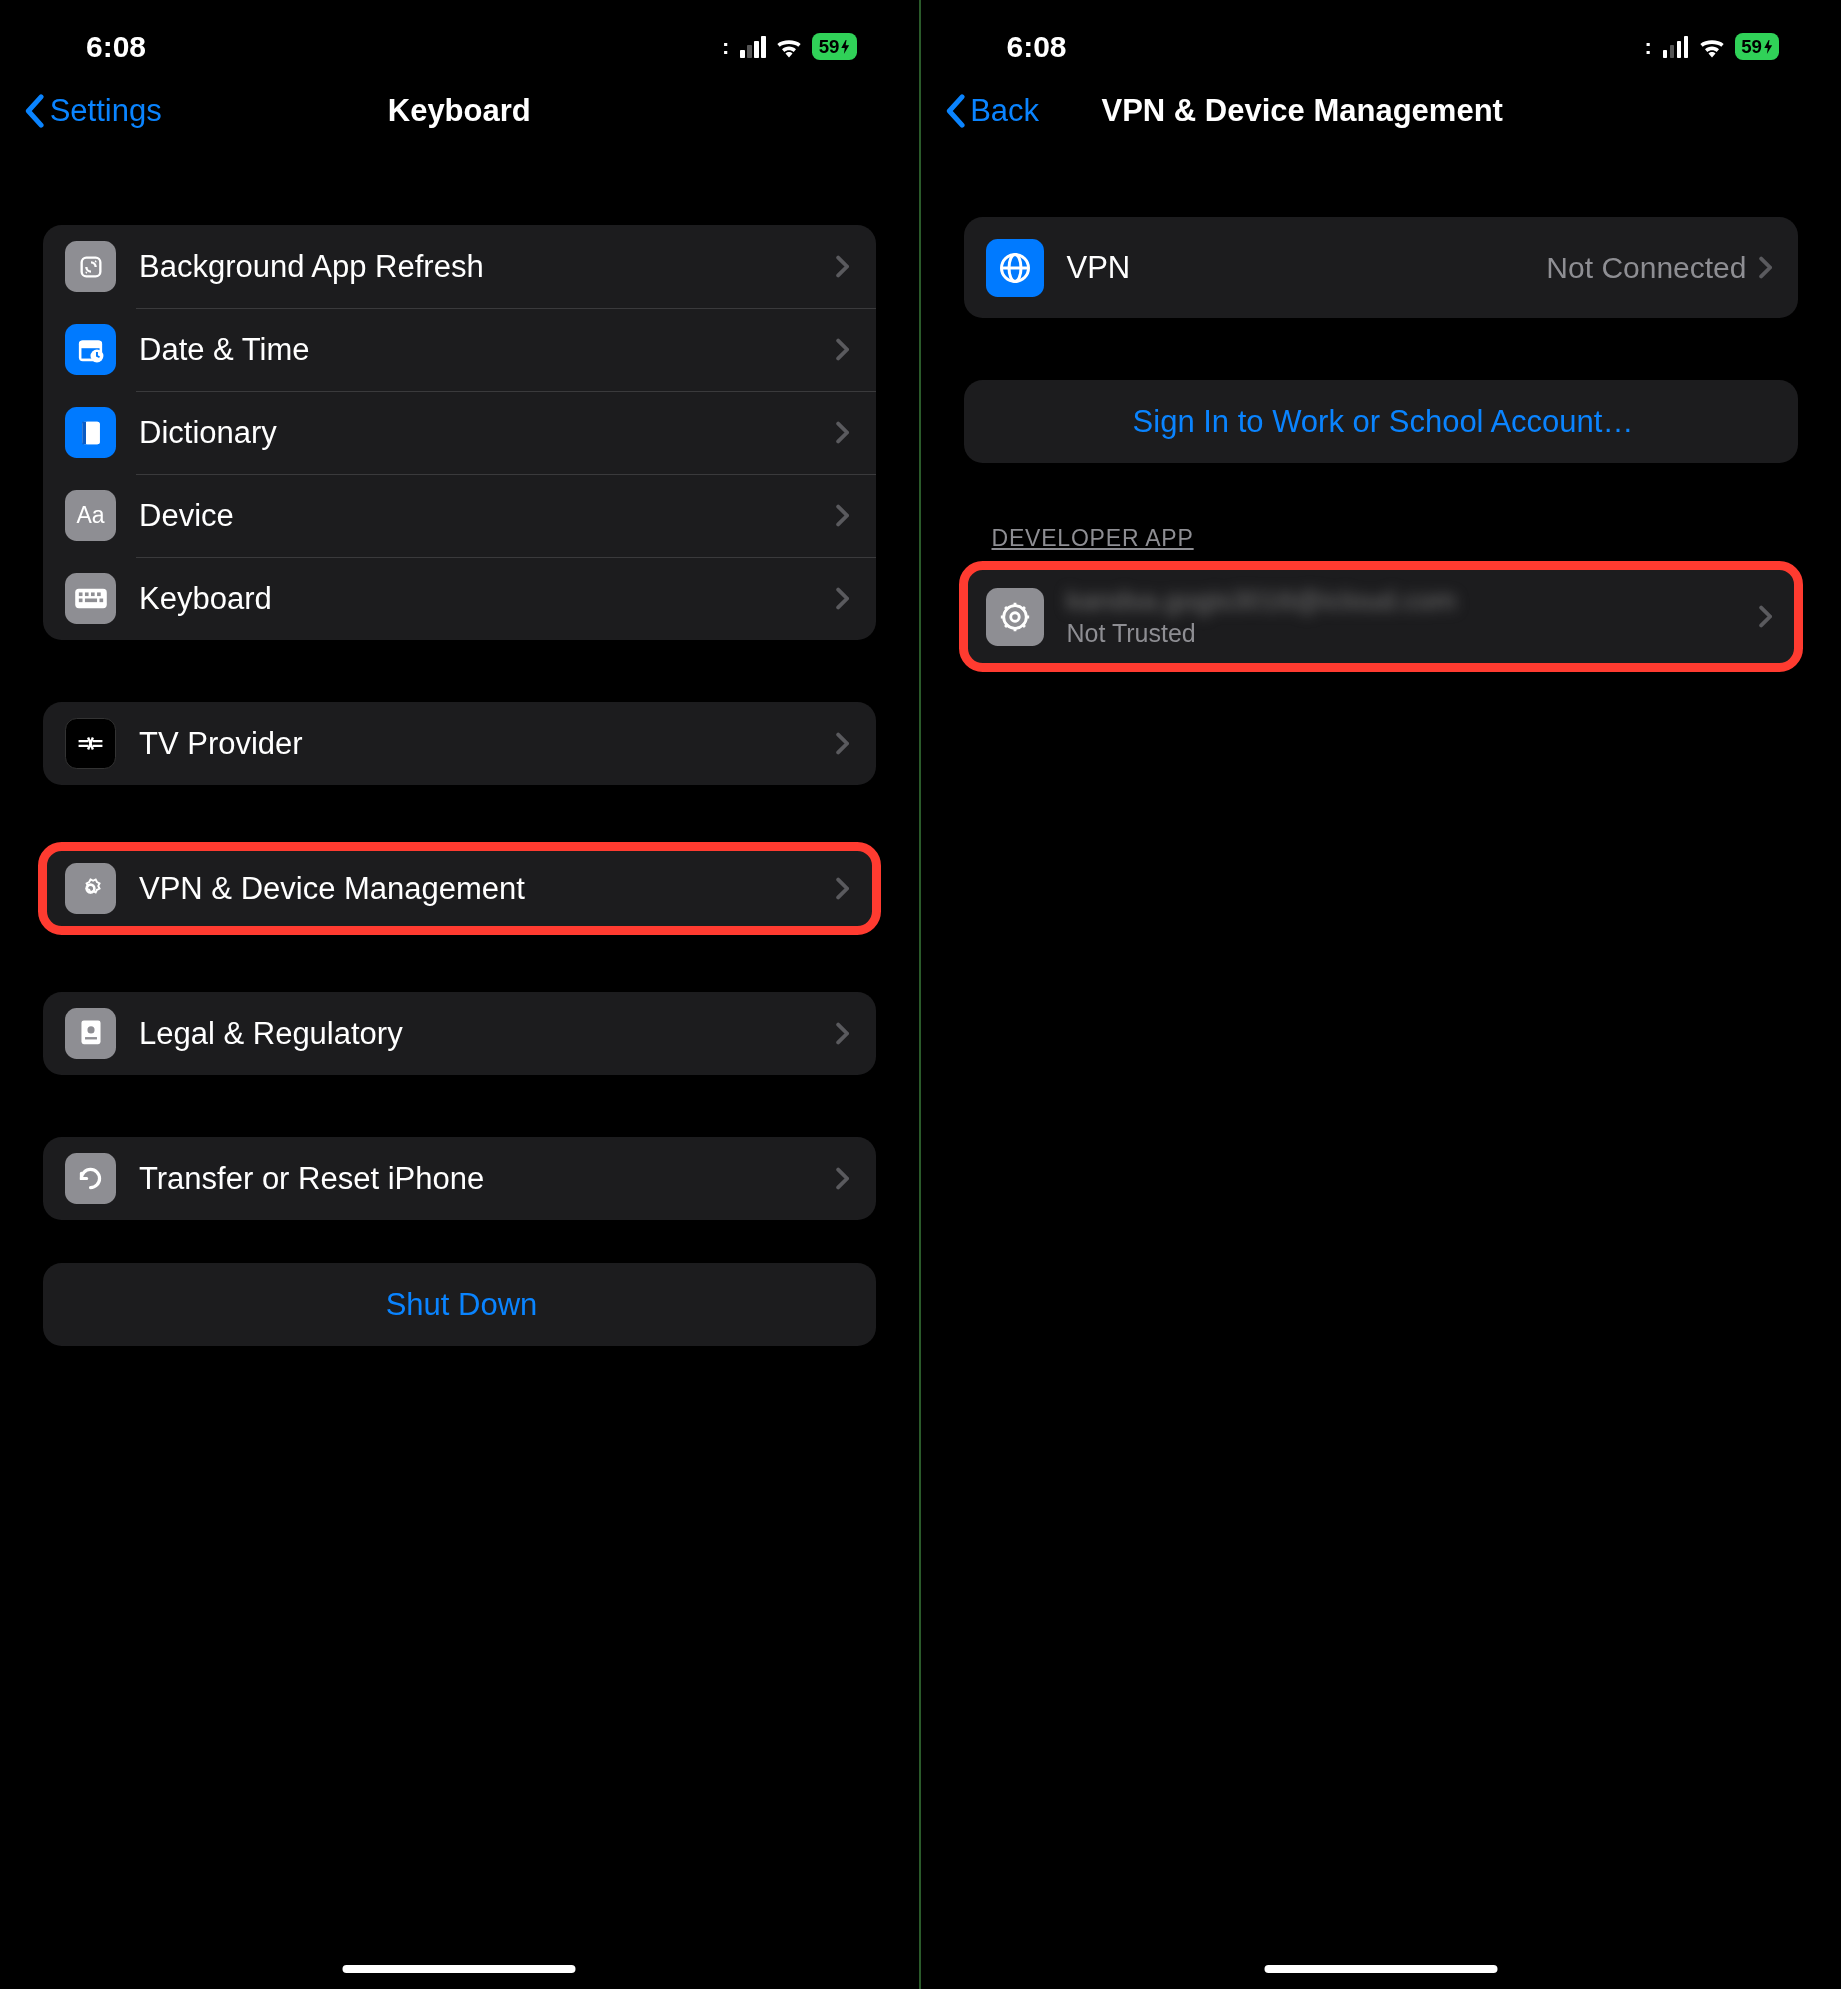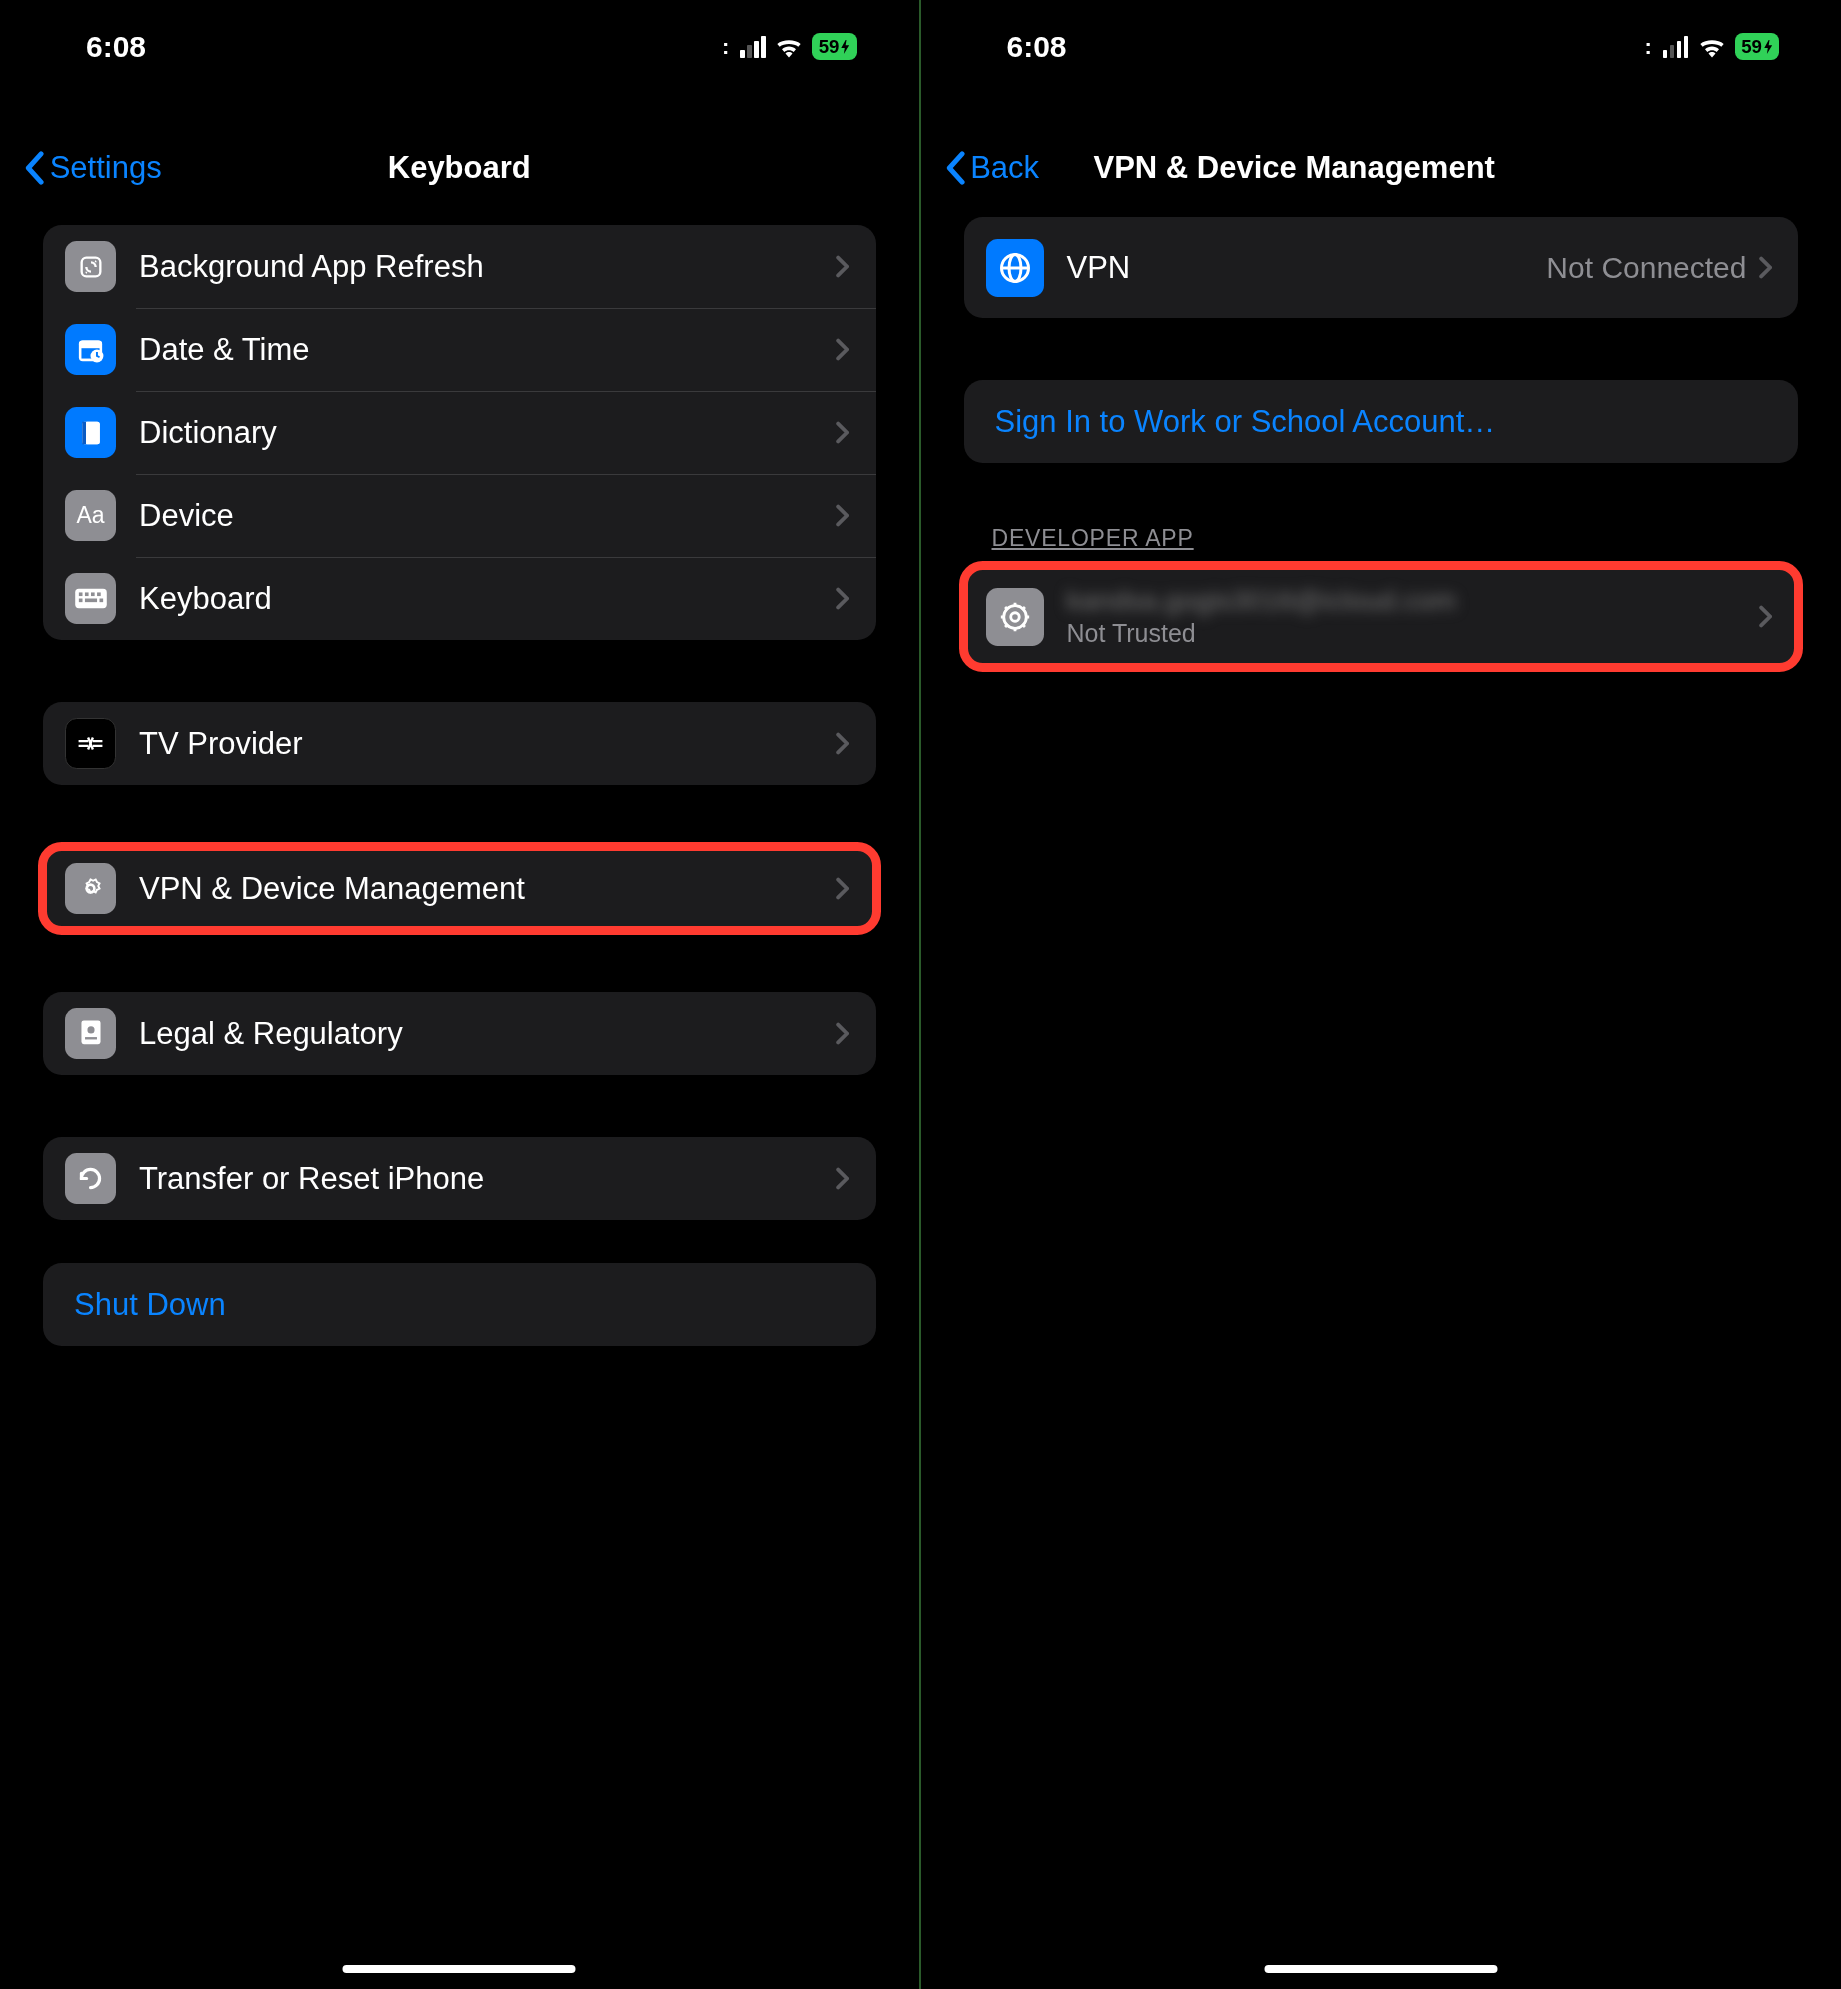--- a/index.html
+++ b/index.html
@@ -47,23 +47,23 @@
     padding: 2.3px 6.2px;
     display: flex;
     align-items: center;
     gap: 1.6px;
   }
 
   
   .nav-bar {
     height: 93px;
     display: flex;
-    align-items: flex-end;
+    align-items: flex-start;
     position: relative;
-    padding: 0 17px;
+    padding: 0 25px;
   }
   .nav-back {
     display: flex;
     align-items: center;
     color: #0a84ff;
     font-size: 31px;
     gap: 4.7px;
     position: absolute;
     left: 23px;
   }
@@ -132,21 +132,21 @@
     font-size: 30px;
     margin-right: 11px;
   }
   .row .sub {
     color: #8e8e93;
     font-size: 25px;
     margin-top: 2px;
   }
   .row .col { display:flex; flex-direction:column; flex:1; }
   .row.link .label { color: #0a84ff; }
-  .row.link { padding-left: 31px; }
+  .row.link { padding-left: 31px; text-align: center; }
 
   .chev {
     color: #5a5a5e;
     flex: 0 0 auto;
   }
 
   .section-header {
     color: #8e8e93;
     font-size: 23px;
     letter-spacing: 0.8px;

